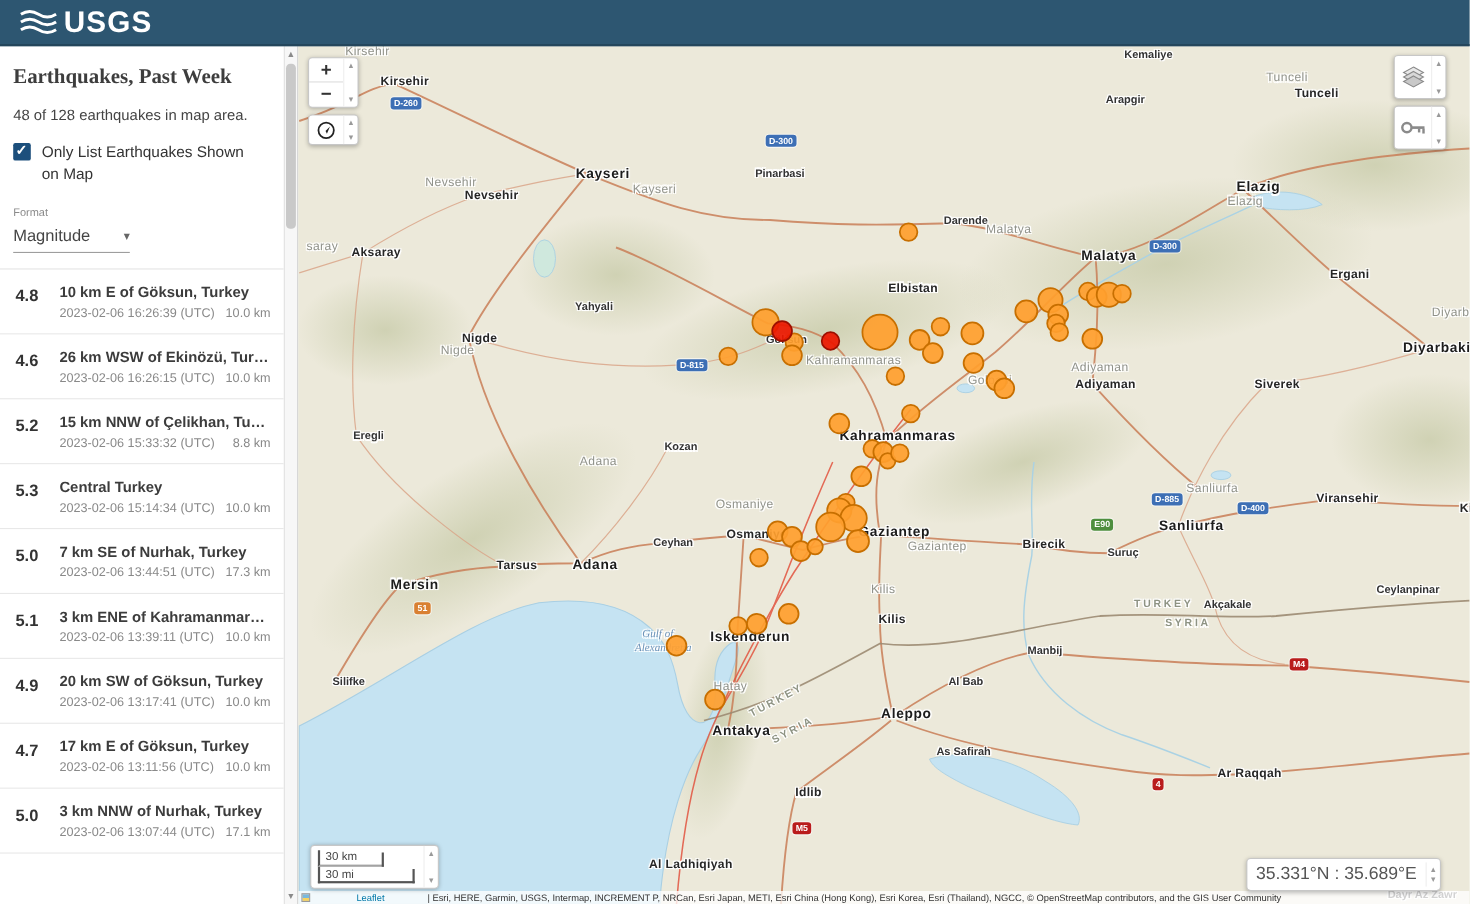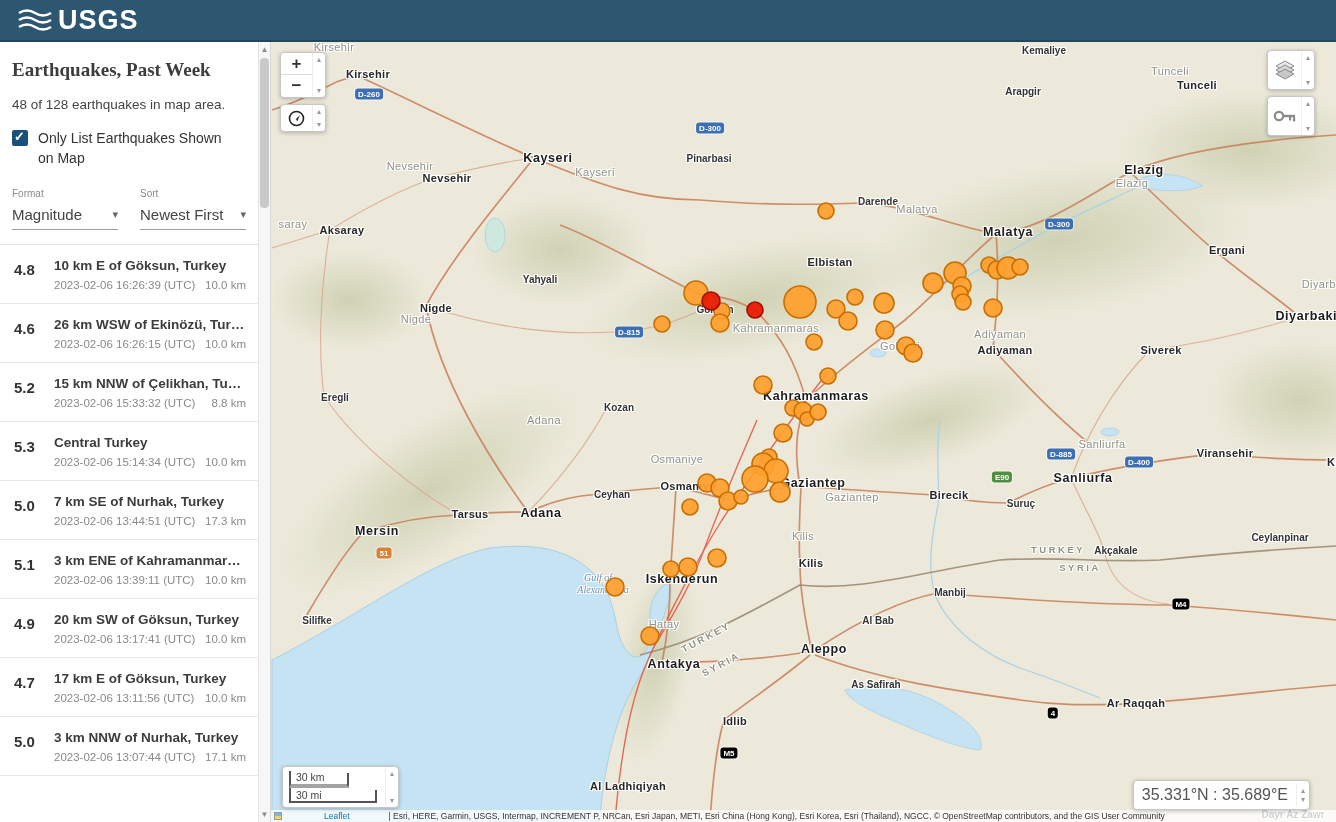--- a/index.html
+++ b/index.html
@@ -48,40 +48,40 @@
             text-shadow:1px 1px 0 #fff,-1px -1px 0 #fff,1px -1px 0 #fff,-1px 1px 0 #fff,0 0 3px #fff; }
   .mlabel.city-lg { font-size:12.5px; font-weight:bold; color:#1c1c1c; letter-spacing:.6px; }
   .mlabel.city    { font-size:11px;  font-weight:bold; color:#262626; letter-spacing:.3px; }
   .mlabel.town    { font-size:10px;  font-weight:bold; color:#333; }
   .mlabel.province{ font-size:11px;  color:#90928a; letter-spacing:.4px; }
   .mlabel.region  { font-size:9.5px; color:#8e9383; letter-spacing:2.5px; font-weight:bold; }
   .mlabel.water   { font-size:10px;  font-style:italic; color:#6d93b8; font-family:"Liberation Serif",serif; }
 
   .shield { position:absolute; transform:translate(-50%,-50%); font-size:8px; font-weight:bold; color:#fff; padding:1px 3px; border-radius:3px; line-height:9px; box-shadow:0 0 0 1px rgba(255,255,255,.6); }
   .shield.blue { background:#3d6fb5; } .shield.green { background:#4e8e3e; }
-  .shield.red { background:#000000; } .shield.orange { background:#d98032; }
+  .shield.red { background:#b91c1c; } .shield.orange { background:#d98032; }
 
   
   .ctl { position:absolute; background:#fff; border:1px solid #c7c7c7; border-radius:4px; box-shadow:0 1px 4px rgba(0,0,0,.25); display:flex; z-index:30; }
   .spin { width:13px; display:flex; flex-direction:column; justify-content:space-between; align-items:center; padding:2px 0; color:#999; font-size:8px; border-left:1px solid #eee; }
   .spin span { cursor:pointer; }
   .zoom-ctl { left:9px; top:10px; }
   .zoom-btns { width:31px; display:flex; flex-direction:column; }
   .zbtn { height:22px; text-align:center; font-size:17px; font-weight:bold; color:#333; line-height:21px; cursor:pointer; }
   .zbtn.plus { border-bottom:1px solid #ddd; }
   .locate-ctl { left:9px; top:62px; }
   .icon-cell { width:31px; height:26px; display:flex; align-items:center; justify-content:center; cursor:pointer; }
   .layers-ctl { right:21px; top:8px; }
   .layers-ctl .icon-cell, .key-ctl .icon-cell { width:33px; height:38px; }
   .key-ctl { right:21px; top:54px; }
 
   .scale-ctl { left:11px; bottom:14px; align-items:stretch; }
   .scale-body { padding:4px 8px 4px 6px; }
   .scale-line { border-left:2px solid #555; padding-left:5px; font-size:10.5px; color:#444; }
-  .scale-km { border-bottom:4px solid #a3a3a3; width:60px; padding-bottom:1px; position:relative; }
+  .scale-km { border-bottom:2px solid #a3a3a3; width:60px; padding-bottom:1px; position:relative; }
   .scale-km::after { content:""; position:absolute; right:0; top:2px; bottom:-2px; border-right:2px solid #555; }
   .scale-mi { width:88px; border-bottom:2px solid #555; padding-top:1px; position:relative; }
   .scale-mi::after { content:""; position:absolute; right:0; top:2px; bottom:-2px; border-right:2px solid #555; }
 
   .coords-ctl { right:26px; bottom:12px; align-items:center; }
   .coords-text { padding:5px 8px; font-size:16px; color:#555; white-space:nowrap; }
 
   .attribution { position:absolute; left:0; right:0; bottom:0; height:12px; background:rgba(255,255,255,.78); z-index:29; font-size:8.5px; color:#333; white-space:nowrap; overflow:hidden; display:flex; align-items:center; padding-left:3px;gap:39px; }
   .leaflet-flag { width:8px; height:8px; display:inline-block; margin-right:3px; background:linear-gradient(180deg,#7ab8dc 50%,#f7d25f 50%); border:1px solid #999; }
   .attribution a { color:#0078a8; text-decoration:none; }
@@ -109,26 +109,20 @@
     <div class="sb-count">48 of 128 earthquakes in map area.</div>
     <div class="sb-filter">
       <div class="checkbox checked" id="filter-checkbox"></div>
       <div class="sb-filter-label">Only List Earthquakes Shown on Map</div>
     </div>
     <div class="sb-selects">
       <div class="sel-group">
         <div class="sel-label">Format</div>
         <div class="sel">
             <span>Magnitude</span>
-          </div>
-      </div>
-      <div class="sel-group">
-        <div class="sel-label">Sort</div>
-        <div class="sel">
-            <span>Newest First</span>
           </div>
       </div>
     </div>
   </div>
   <div class="quake-list" id="quake-list">
       <div class="row">
         <div class="mag">4.8</div>
         <div class="info">
           <div class="place">10 km E of Göksun, Turkey</div>
           <div class="meta">

